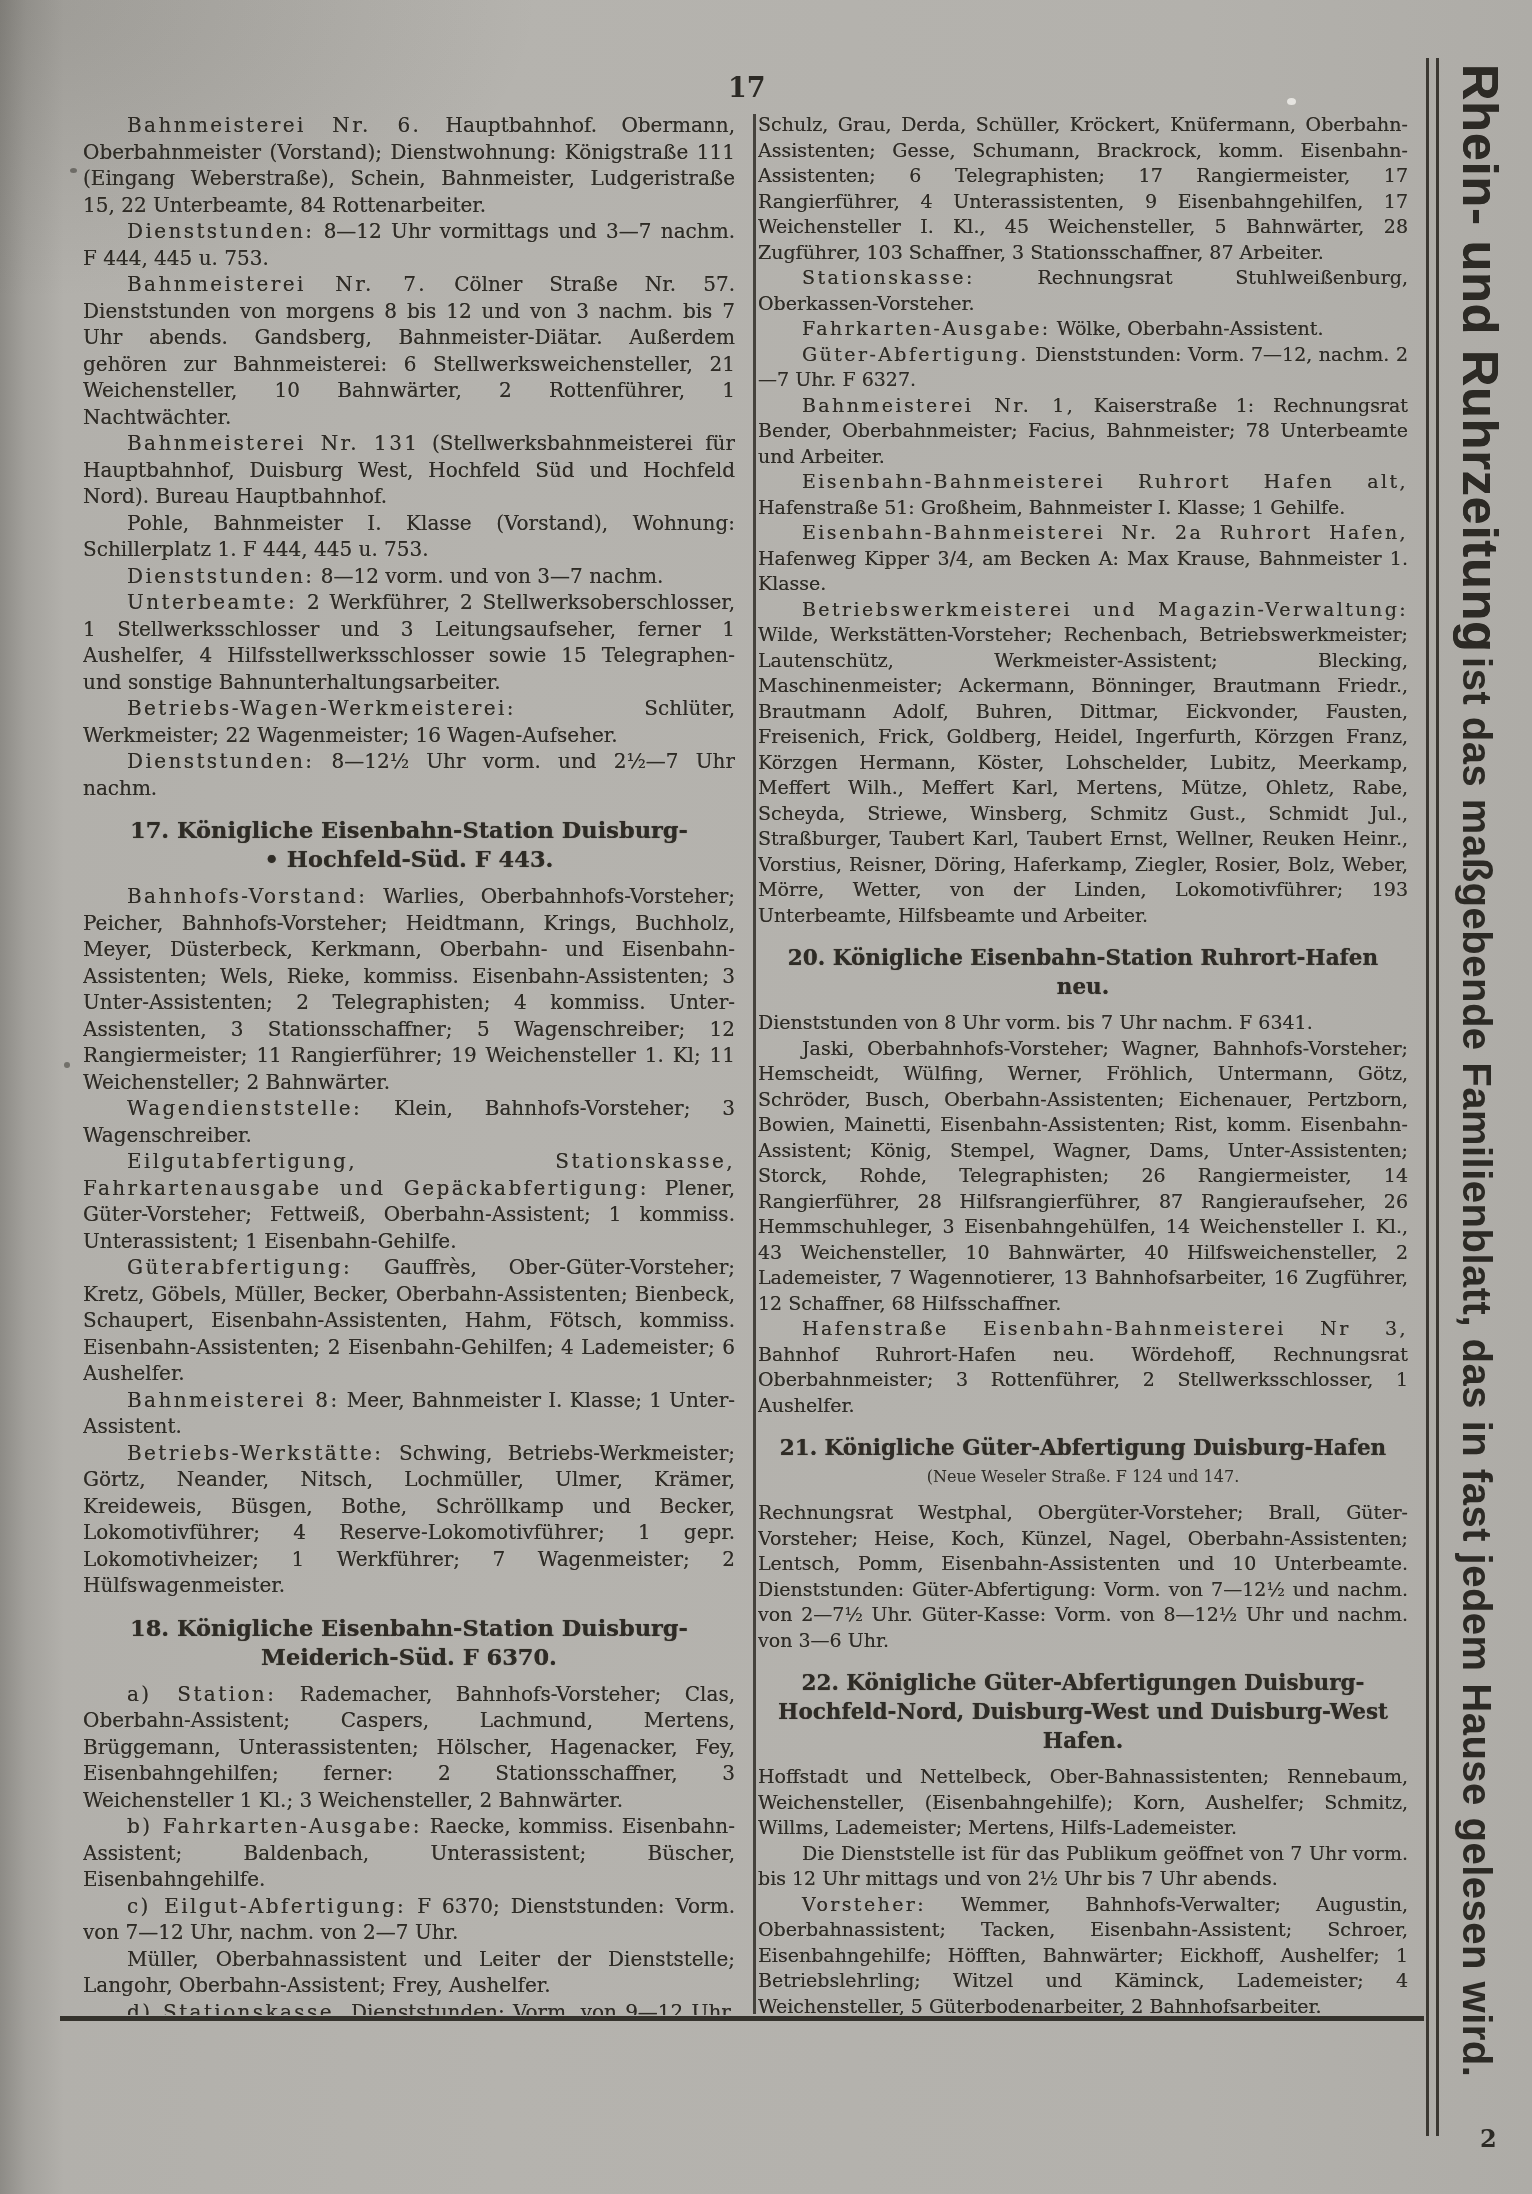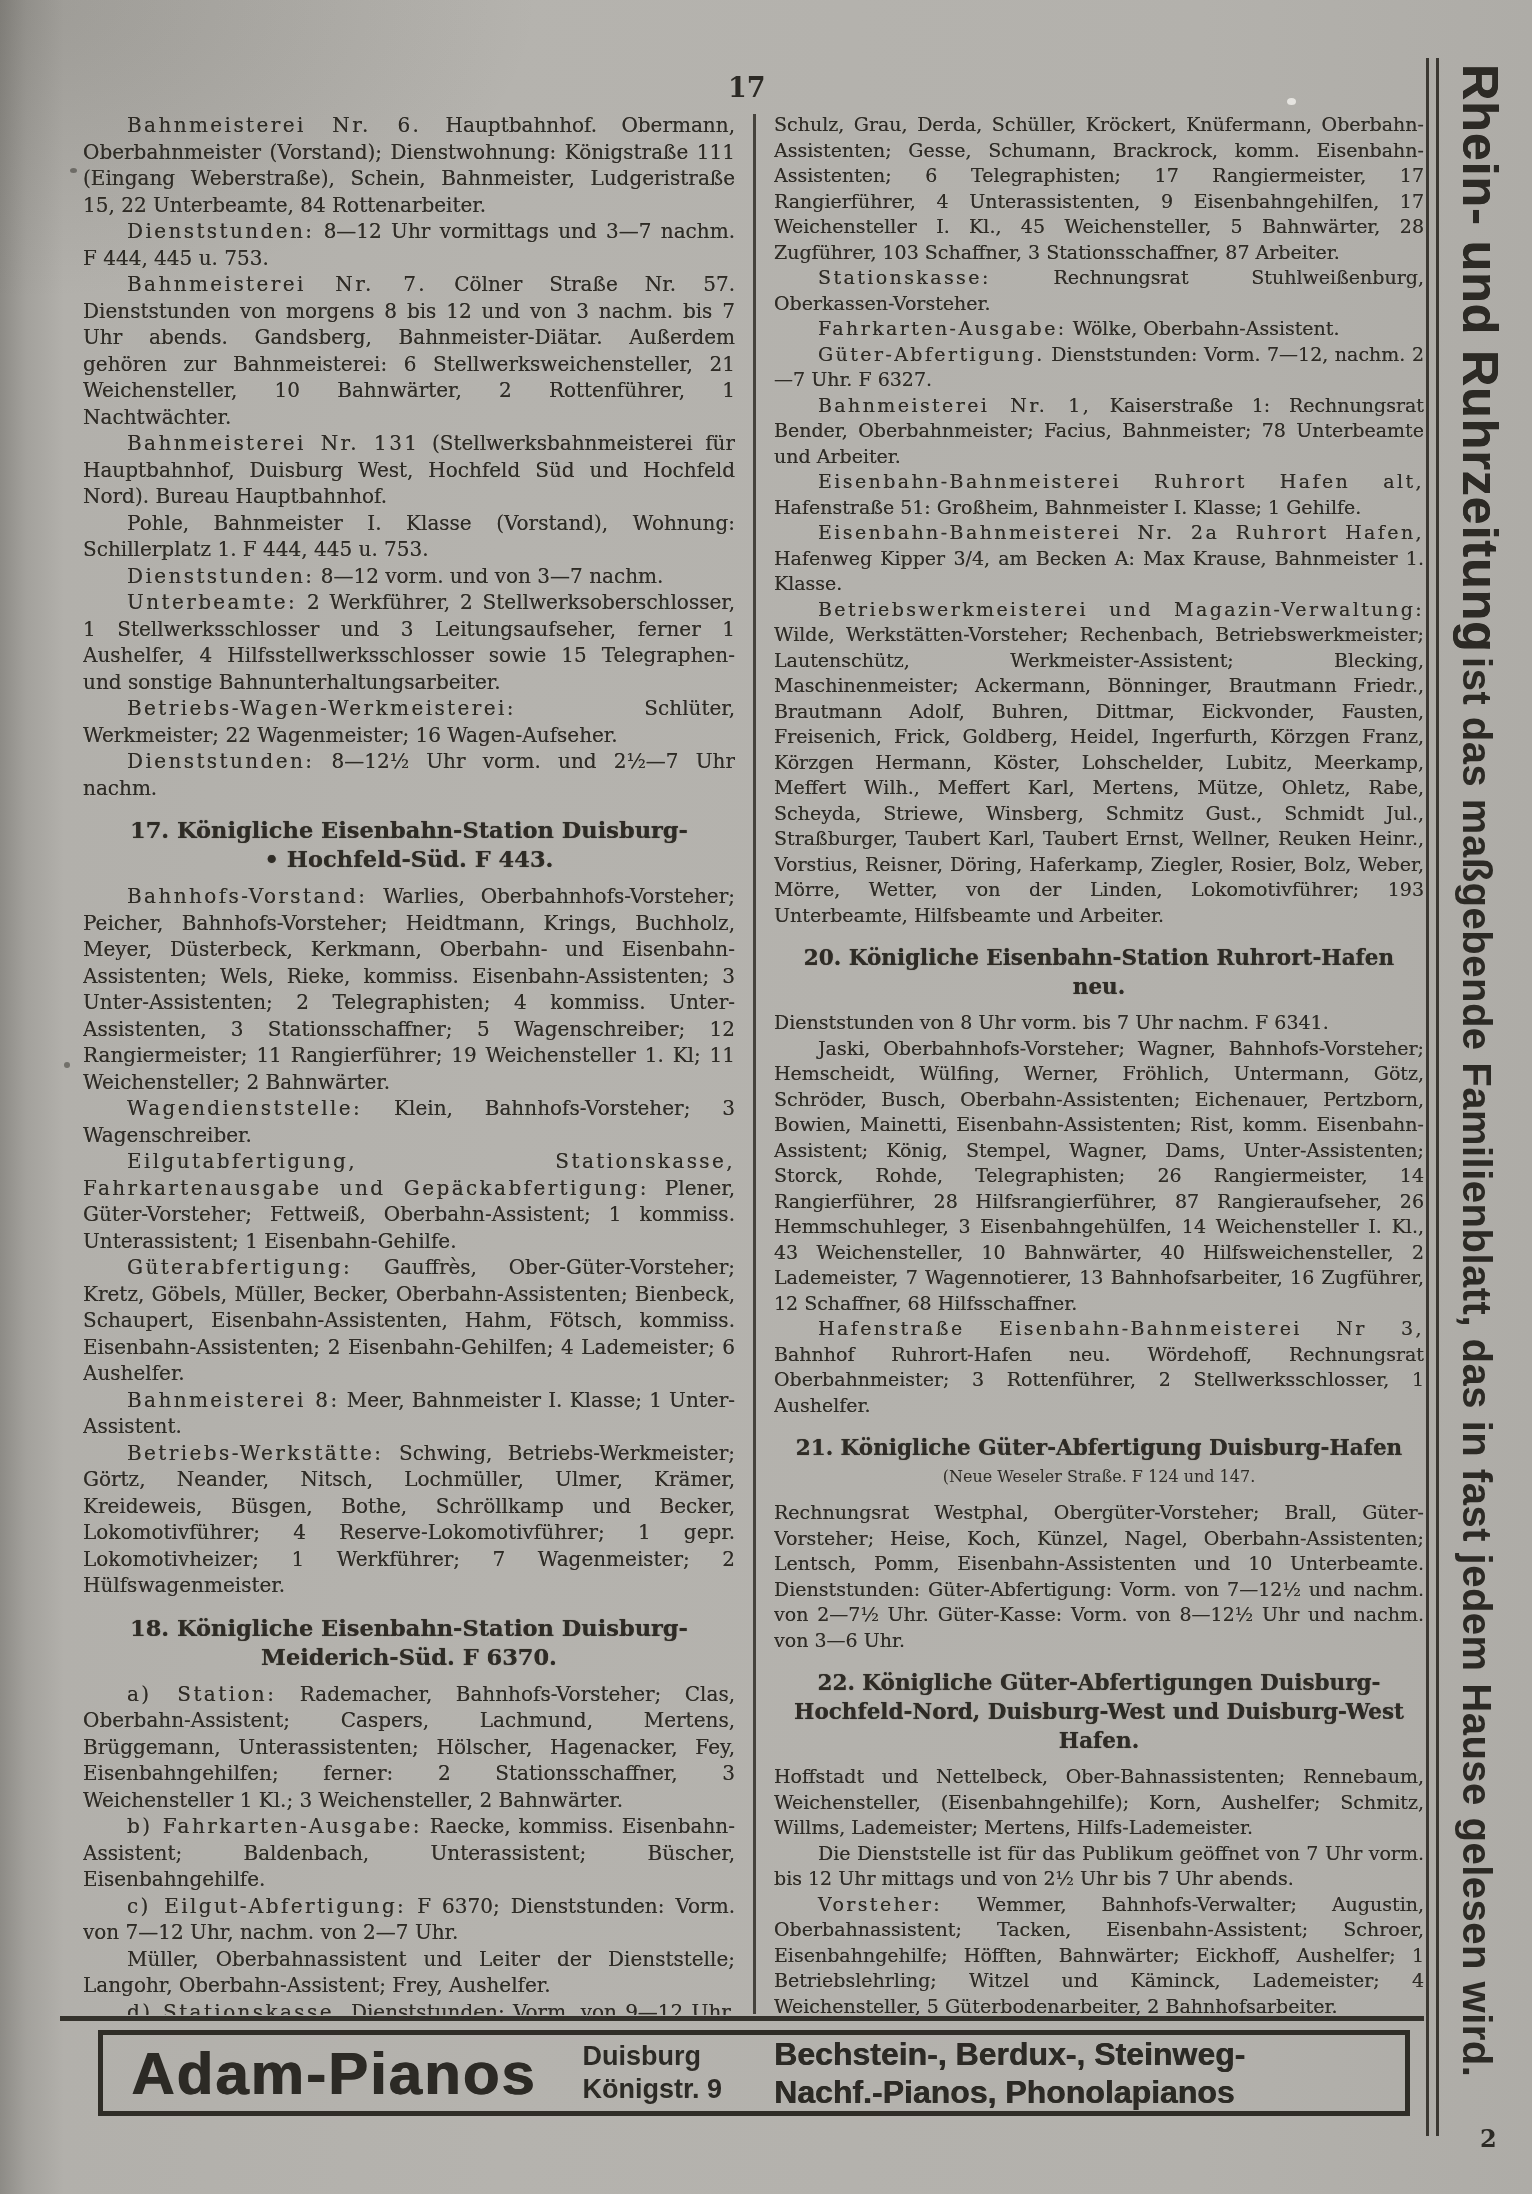--- a/index.html
+++ b/index.html
@@ -15,21 +15,21 @@
   .pageno-top {
     position:absolute; left:728px; top:72px; font-size:27px; font-weight:bold;
     color:#2c2a25;
   }
   .pageno-bottom {
     position:absolute; left:1480px; top:2124px; font-size:24px; font-weight:bold;
     color:#2c2a25;
   }
   .col { position:absolute; top:112px; overflow:hidden; text-align:justify; }
   #colL { left:83px;  width:652px; height:1903px; font-size:20px;  line-height:26.5px; }
-  #colR { left:774px; width:650px; height:1903px; font-size:19px;  line-height:25.5px; }
+  #colR { left:758px; width:650px; height:1903px; font-size:19px;  line-height:25.5px; }
   .col p.para { margin:0; text-indent:44px; text-shadow:0 0 0.6px rgba(44,41,35,0.65); }
   .col p.para.noindent { text-indent:0; }
   .lead { letter-spacing:2.4px; }
   .heading {
     text-align:center; font-weight:bold; margin:15px 0 9px; text-indent:0;
     font-size:22.5px; line-height:29px; text-shadow:0 0 0.8px rgba(40,37,31,0.8);
   }
   #colR .heading { font-size:21.5px; }
   .heading-sub { font-weight:normal; font-size:16px; text-shadow:none; }
   .divider {
@@ -138,31 +138,20 @@
 
   <div class="sidebar-rule"></div>
 
   <div class="sidebar-rot">
     <span class="sb-lead">Rhein- und Ruhrzeitung</span>
     <span class="sb-rest">ist das maßgebende Familienblatt, das in fast jedem Hause gelesen wird.</span>
   </div>
 
   <div class="ad-rule"></div>
 
-  <div class="ad-box">
-    <div class="ad-brand">Adam-Pianos</div>
-    <div class="ad-mid">
-      <div>Duisburg</div>
-      <div>Königstr. 9</div>
-    </div>
-    <div class="ad-right">
-      <div>Bechstein-, Berdux-, Steinweg-</div>
-      <div>Nachf.-Pianos, Phonolapianos</div>
-    </div>
-  </div>
 
   <div class="pageno-bottom">2</div>
 
   <div class="speck" id="speck1"></div>
   <div class="speck" id="speck2"></div>
   <div class="speck" id="speck3"></div>
 
 </div>
 
 </body></html>

